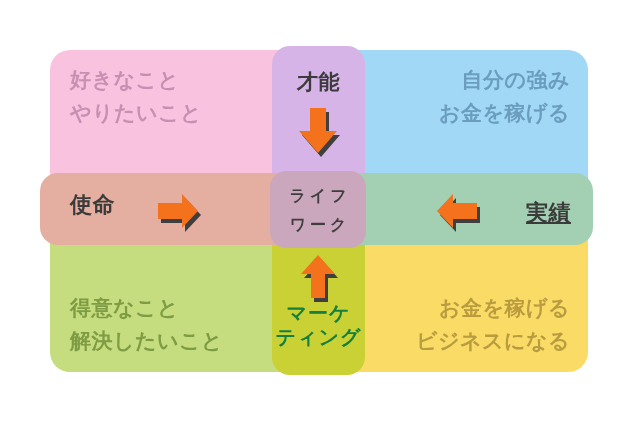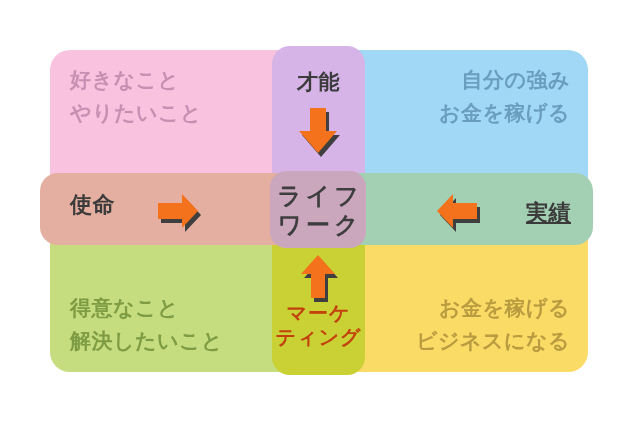--- a/index.html
+++ b/index.html
@@ -24,21 +24,21 @@
   }
   
   .txt{position:absolute;z-index:5;font-size:21px;line-height:33px;letter-spacing:.5px;white-space:nowrap;}
   .txt-likes{left:70px;top:63px;}
   .txt-strengths{right:70px;top:63px;text-align:right;}
   .txt-help{left:70px;top:291px;}
   .txt-money{right:70px;top:291px;text-align:right;}
   .txt-talent{left:272px;top:65px;width:93px;text-align:center;}
   .txt-mission{left:70px;top:188px;font-size:22px;}
   .txt-results{left:526px;top:196px;font-size:22px;}
-  .txt-lifework{position:static;font-size:24px;line-height:29px;letter-spacing:4px;text-indent:4px;text-align:center;white-space:nowrap;}
+  .txt-lifework{position:static;font-size:16px;line-height:29px;letter-spacing:4px;text-indent:4px;text-align:center;white-space:nowrap;}
   .txt-marketing{left:272px;top:301px;width:93px;text-align:center;font-size:20px;line-height:24px;letter-spacing:1px;}
   
   .arrow{position:absolute;z-index:5;line-height:0;}
   .arrow svg{display:block;}
   .arrow-down{left:299px;top:108px;}
   .arrow-right{left:158px;top:194px;}
   .arrow-left{left:437px;top:194px;}
   .arrow-up{left:301px;top:255px;}
 </style>
 </head>
@@ -76,21 +76,21 @@
     <div>解決したいこと</div>
   </div>
   <div class="txt txt-money" style="color: rgb(186, 156, 64);">
     <div>お金を稼げる</div>
     <div>ビジネスになる</div>
   </div>
 
   <div class="txt txt-talent" style="color: rgb(59, 59, 59);">才能</div>
   <div class="txt txt-mission" style="color: rgb(59, 59, 59);">使命</div>
   <div class="txt txt-results" style="color: rgb(59, 59, 59); text-decoration: underline;">実績</div>
-  <div class="txt txt-marketing" style="color: #c2410c;">
+  <div class="txt txt-marketing" style="color: #15803d;">
     <div>マーケ</div>
     <div>ティング</div>
   </div>
 
   <span class="arrow arrow-down" style="color: rgb(243, 114, 27); filter: drop-shadow(rgb(63, 63, 63) 3px 4px 0px);">
     <svg width="38" height="45" viewBox="0 0 38 45">
       <polygon points="11,0 27,0 27,23 38,23 19,45 0,23 11,23" fill="currentColor"></polygon>
     </svg>
   </span>
   <span class="arrow arrow-right" style="color: rgb(243, 114, 27); filter: drop-shadow(rgb(63, 63, 63) 3px 4px 0px);">

